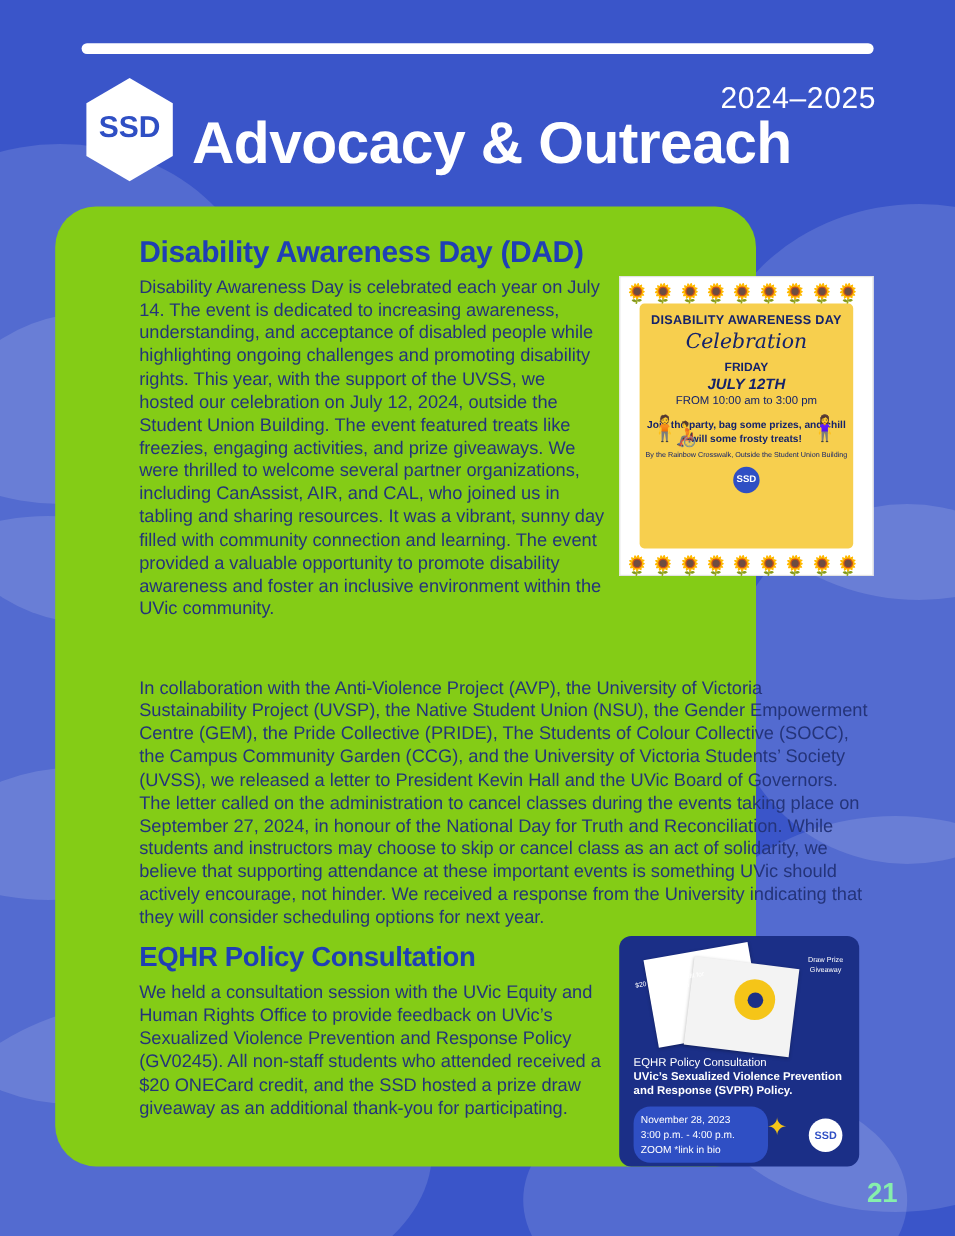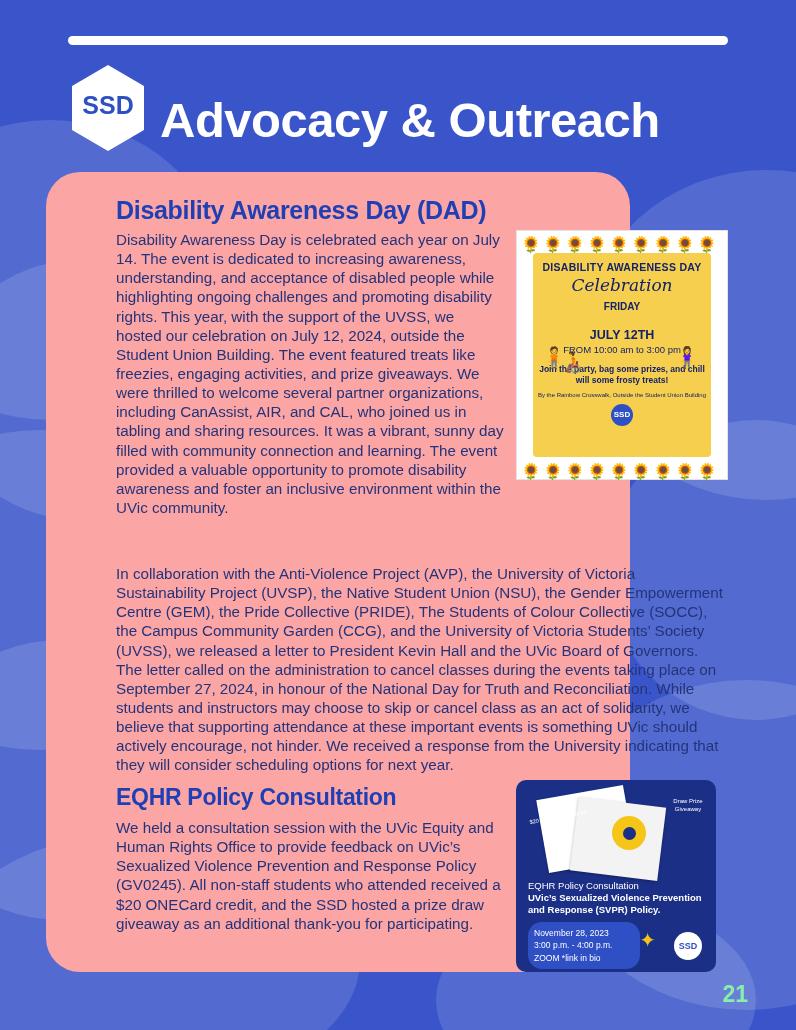--- a/index.html
+++ b/index.html
@@ -61,21 +61,21 @@
     color: #ffffff;
     font-size: 49px;
     font-weight: bold;
     letter-spacing: -0.5px;
   }
 
   .card {
     position: absolute;
     left: 46px; top: 172px;
     width: 584px; height: 800px;
-    background: #fca5a5;
+    background: #84cc16;
     border-radius: 34px;
   }
 
   .sec-title {
     color: #1f3fb5;
     font-weight: bold;
     letter-spacing: -0.3px;
   }
   .body-text {
     color: #24347a;
@@ -100,21 +100,21 @@
   .poster-inner {
     position:absolute; left:16px; top:22px; right:16px; bottom:22px;
     background:#f7cf4e;
     border-radius:4px;
     text-align:center;
     color:#14226b;
   }
   .p-h1 { margin-top:8px; font-size:10.5px; font-weight:bold; letter-spacing:.3px; }
   .p-script { font-size:17px; font-style:italic; margin-top:2px; font-family:"DejaVu Serif", serif; }
   .p-friday { font-size:10px; font-weight:bold; margin-top:6px; }
-  .p-date { font-size:12.5px; font-weight:bold; margin-top:16px; }
+  .p-date { font-size:12.5px; font-weight:bold; margin-top:1px;font-style:italic; }
   .p-from { font-size:9.5px; margin-top:2px; line-height:1.25;text-align:center; }
   .p-join { font-size:8.5px; font-weight:bold; margin-top:8px; line-height:1.3; }
   .p-where { font-size:6px; margin-top:6px; line-height:1.3; }
   .p-badge {
     margin: 4px auto 0; width:22px; height:22px; border-radius:50%;
     background:#2f4fc4; color:#fff; font-size:8px; font-weight:bold;
     display:flex; align-items:center; justify-content:center;
   }
   .flower { position:absolute; width:13px; height:13px; }
   .person { position:absolute; font-size:21px; line-height:1; }
@@ -196,20 +196,21 @@
 
   <div class="topbar"></div>
 
   <div class="logo">
     <svg width="84" height="92" viewBox="0 0 84 92">
       <polygon points="42,3 78,24 78,68 42,89 6,68 6,24" fill="#ffffff"></polygon>
       <text x="42" y="52" text-anchor="middle" font-family="Liberation Sans, sans-serif" font-size="25" font-weight="bold" fill="#2f4fc4">SSD</text>
     </svg>
   </div>
 
+  <div class="year">2024–2025</div>
   <div class="page-title">Advocacy &amp; Outreach</div>
 
   <div class="card">
 
     <div class="sec-title" id="dad-title">Disability Awareness Day (DAD)</div>
     <div class="body-text" id="dad-text">Disability Awareness Day is celebrated each year on July 14. The event is dedicated to increasing awareness, understanding, and acceptance of disabled people while highlighting ongoing challenges and promoting disability rights. This year, with the support of the UVSS, we hosted our celebration on July 12, 2024, outside the Student Union Building. The event featured treats like freezies, engaging activities, and prize giveaways. We were thrilled to welcome several partner organizations, including CanAssist, AIR, and CAL, who joined us in tabling and sharing resources. It was a vibrant, sunny day filled with community connection and learning. The event provided a valuable opportunity to promote disability awareness and foster an inclusive environment within the UVic community.</div>
 
     <div class="poster">
       <span class="flower" style="left:4px;  top:4px;">🌻</span>
       <span class="flower" style="left:26px; top:4px;">🌻</span>

